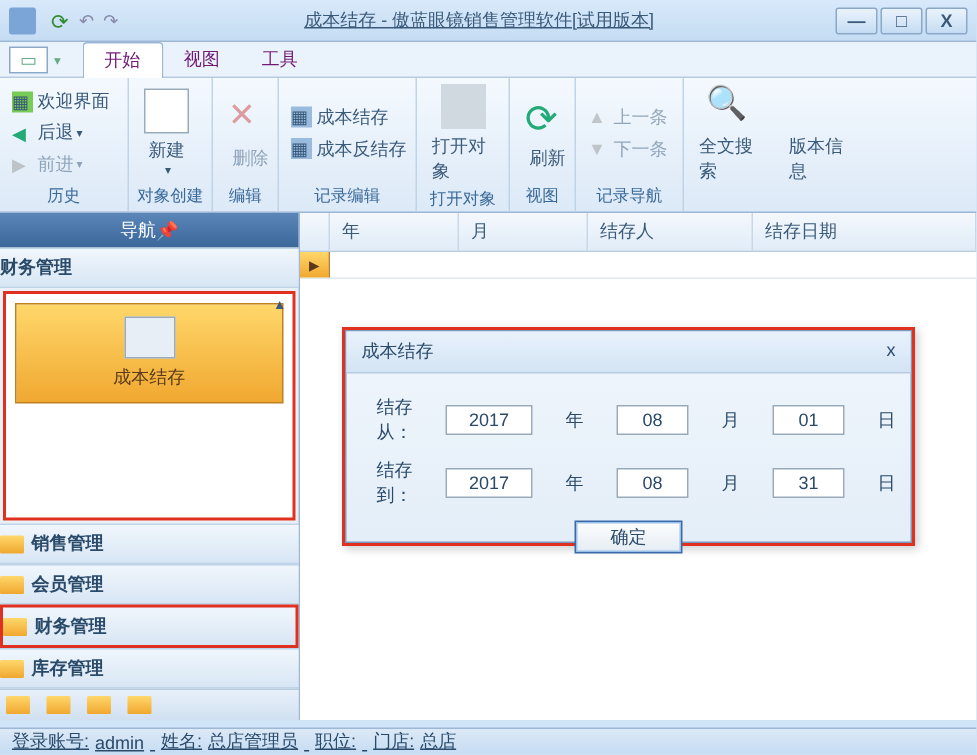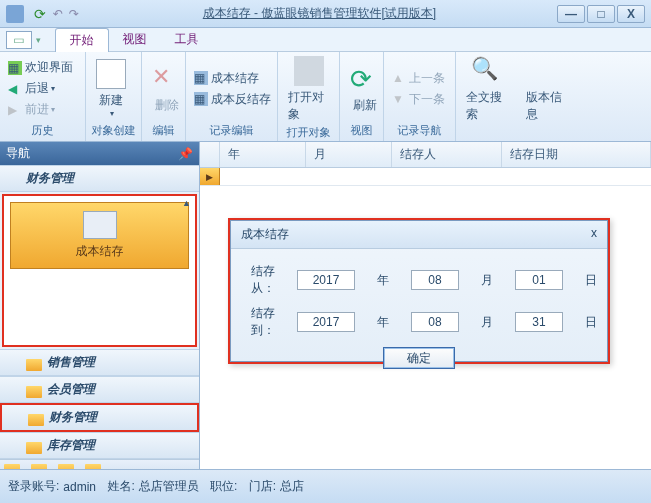--- a/index.html
+++ b/index.html
@@ -24,22 +24,22 @@
 .rgroup .body { flex: 1; display: flex; align-items: center; }
 .rgroup .label { height: 16px; text-align: center; color: #3a6a9a; font-size: 11px; }
 .rbtn-s { display: flex; align-items: center; padding: 2px 4px; color: #3a5a7a; white-space: nowrap; }
 .rbtn-s .ic { width: 14px; height: 14px; margin-right: 3px; }
 .rbtn-l { display: flex; flex-direction: column; align-items: center; padding: 2px 6px; color: #3a5a7a; }
 .rbtn-l .ic { width: 30px; height: 30px; margin-bottom: 3px; }
 .vlist { display: flex; flex-direction: column; }
 
 .content { display: flex; height: 338px; }
 .nav { width: 200px; background: #eaf0f8; border-right: 1px solid #9cb8d6; display: flex; flex-direction: column; }
-.nav-title { background: linear-gradient(#5a86b8,#3a669a); color: #fff; padding: 3px 6px; display: flex; justify-content: space-between; align-items: center; }
-.nav-sec { background: linear-gradient(#f0f6fc,#d8e6f4); padding: 4px 26px; color: #2a4a6a; font-weight: bold; border-top: 1px solid #c0d4e8; border-bottom: 1px solid #c0d4e8; display: flex; align-items: flex-end; font-style: italic; }
+.nav-title { background: linear-gradient(#5a86b8,#3a669a); color: #fff; padding: 3px 6px; display: flex; justify-content: center; align-items: center; }
+.nav-sec { background: linear-gradient(#f0f6fc,#d8e6f4); padding: 4px 0; color: #2a4a6a; font-weight: bold; border-top: 1px solid #c0d4e8; border-bottom: 1px solid #c0d4e8; display: flex; align-items: center; }
 .folder-ic { width: 16px; height: 12px; background: linear-gradient(#ffd76a,#f0a830); border-radius: 1px; margin-right: 5px; display: inline-block; }
 .nav-body { flex: 1; background: #fff; padding: 6px; border: 2px solid #e03020; margin: 2px; position: relative; }
 .nav-item-sel { background: linear-gradient(#ffd76a,#f0a830); border: 1px solid #c08020; padding: 8px; text-align: center; color: #5a3a1a; }
 .nav-item-sel .big-ic { width: 34px; height: 28px; background: #e8eef6; border: 1px solid #9ab; margin: 0 auto 4px; }
 .nav-sec.hl { border: 2px solid #e03020; }
 .nav-foot { background: linear-gradient(#e8f0fa,#d0e0f0); padding: 4px; display: flex; gap: 6px; border-top: 1px solid #b8cce0; }
 
 .main { flex: 1; background: #fff; position: relative; }
 .grid-head { display: flex; background: linear-gradient(#f4f8fc,#e0ecf8); border-bottom: 1px solid #b8cce0; }
 .gh { padding: 4px 8px; border-right: 1px solid #c8d8e8; color: #3a5a7a; }
@@ -50,21 +50,21 @@
 .dialog-inner { border: 1px solid #7a9ac0; height: 100%; }
 .dlg-title { background: linear-gradient(#e8f2fc,#d4e4f4); padding: 5px 10px; color: #2a4a6a; display: flex; justify-content: space-between; border-bottom: 1px solid #b8cce0; }
 .dlg-body { padding: 14px 20px; color: #2a4a6a; }
 .dlg-row { display: flex; align-items: center; margin-bottom: 8px; gap: 22px; }
 .dlg-row input { width: 48px; height: 20px; border: 1px solid #9ab; background: #fff; text-align: center; color: #2a4a6a; }
 .dlg-row input.yr { width: 58px; }
 .dlg-btns { display: flex; gap: 30px; justify-content: center; margin-top: 6px; }
 .dlg-btn { width: 72px; height: 22px; background: linear-gradient(#fdfdfd,#e4ecf4); border: 1px solid #7a9ac0; color: #2a4a6a; display: flex; align-items: center; justify-content: center; }
 .dlg-btn.ok { border: 1px solid #3a6aaa; box-shadow: 0 0 0 1px #9ac0e8 inset; }
 
-.status { position: absolute; bottom: 0; left: 0; right: 0; height: 34px; background: linear-gradient(#dce9f7,#c5dcf3); border-top: 1px solid #9cb8d6; display: flex; align-items: center; padding: 0 8px; color: #2a4a6a; gap: 4px; }
+.status { position: absolute; bottom: 0; left: 0; right: 0; height: 18px; background: linear-gradient(#dce9f7,#c5dcf3); border-top: 1px solid #9cb8d6; display: flex; align-items: center; padding: 0 8px; color: #2a4a6a; gap: 4px; text-decoration: underline; }
 .caret { font-size: 8px; color: #3a5a7a; margin-left: 2px; }
 </style>
 </head>
 <body>
 
 <div class="titlebar">
   <div class="sys-icon"></div>
   <span class="refresh">⟳</span>
   <span class="arrow">↶</span>
   <span class="arrow">↷</span>

